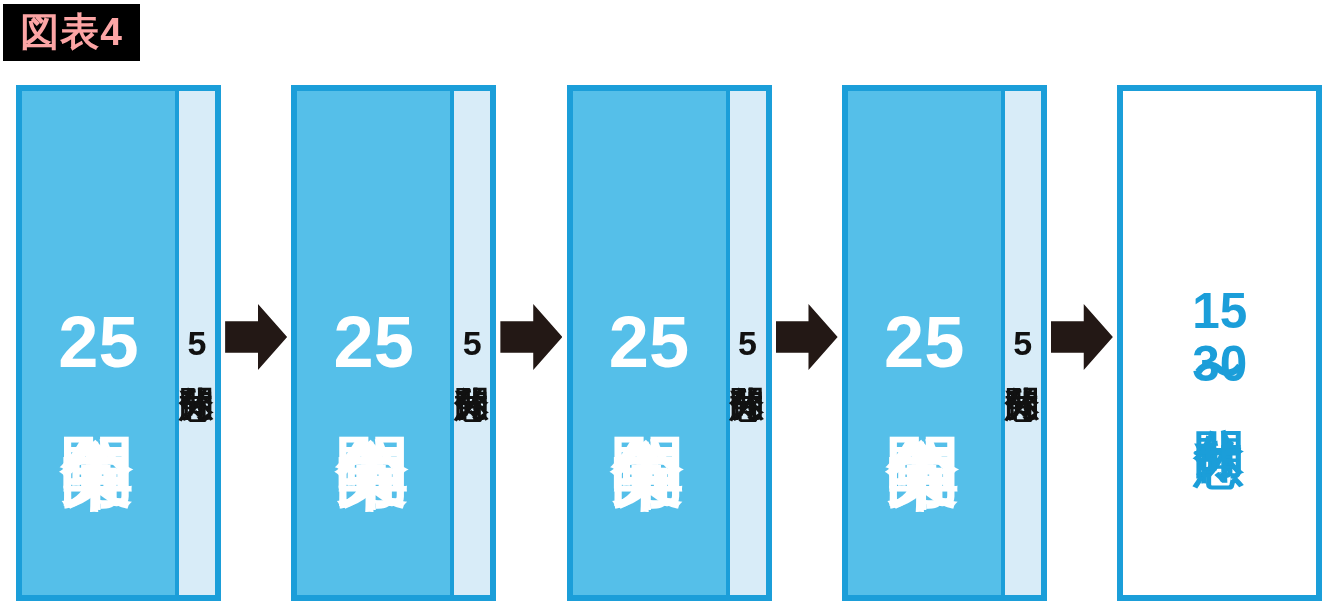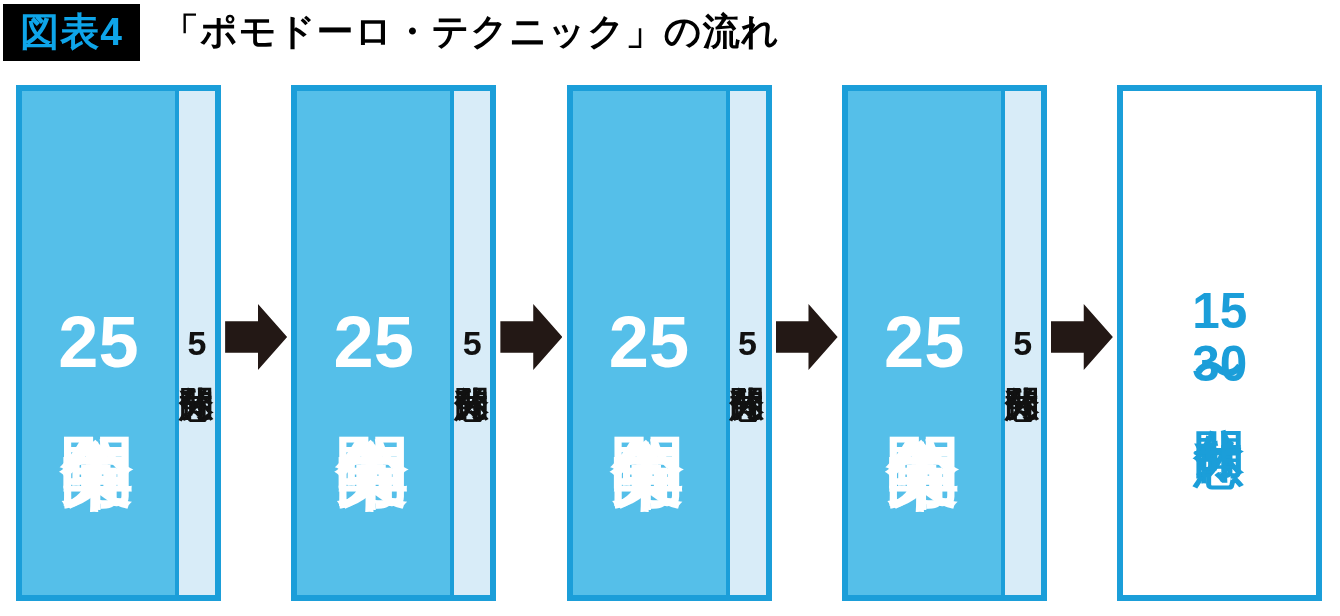--- a/index.html
+++ b/index.html
@@ -16,21 +16,21 @@
     top: 0; left: 3px; right: 0;
     height: 64px;
     display: flex;
     align-items: center;
     gap: 22px;
   }
   .badge {
     width: 137px;
     height: 57px;
     background: #000000;
-    color: #0ea5e9;
+    color: #fca5a5;
     display: flex;
     align-items: center;
     justify-content: center;
     font-size: 39px;
     font-weight: bold;
     letter-spacing: 1px;
     flex: none;
   }
   .title {
     font-size: 37px;
@@ -115,21 +115,20 @@
     -webkit-clip-path: polygon(0 26%, 53% 26%, 53% 0, 100% 50%, 53% 100%, 53% 74%, 0 74%);
     clip-path: polygon(0 26%, 53% 26%, 53% 0, 100% 50%, 53% 100%, 53% 74%, 0 74%);
     margin-top: -12px;
   }
 </style>
 </head>
 <body>
 
 <div class="header">
   <div class="badge">図表4</div>
-  <div class="title">「ポモドーロ・テクニック」の流れ</div>
 </div>
 
 <div class="flow">
 
   <div class="box focus-box">
     <div class="box-main">
       <div class="vtext focus-text"><span class="tcy">25</span><span>分間集中</span></div>
     </div>
     <div class="box-strip">
       <div class="vtext strip-text"><span class="tcy">5</span><span>分間休憩</span></div>

